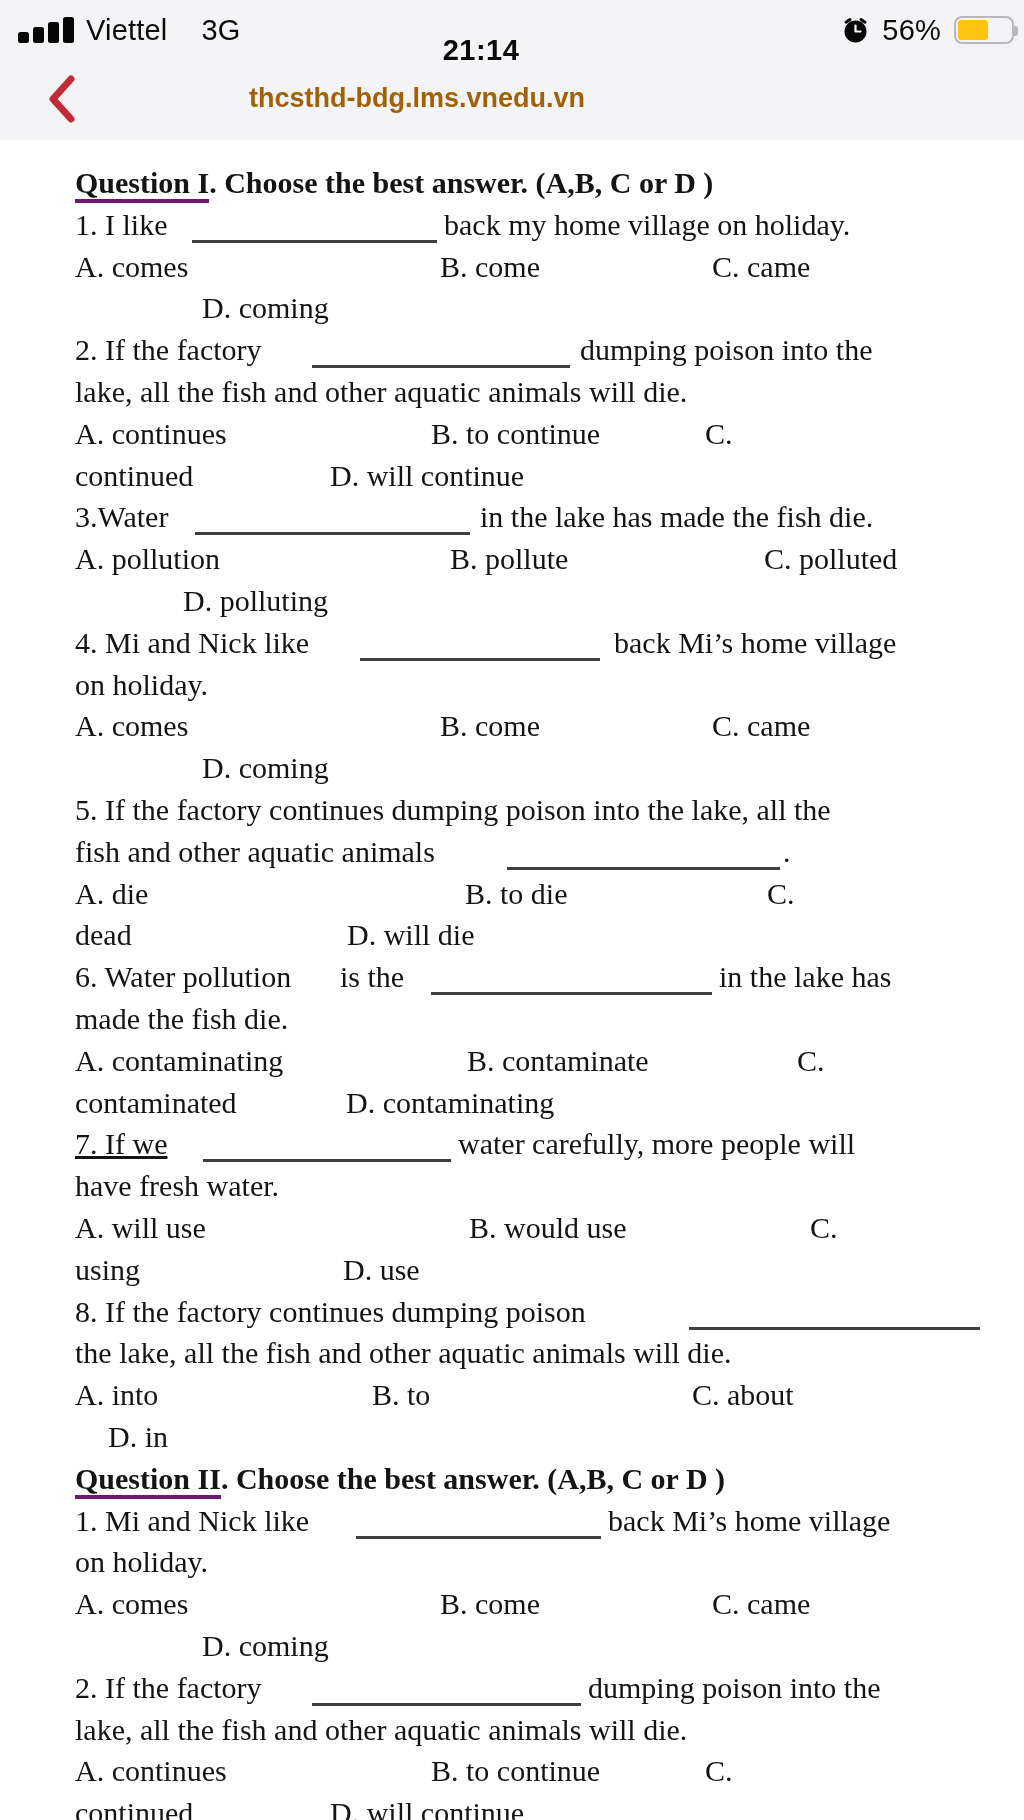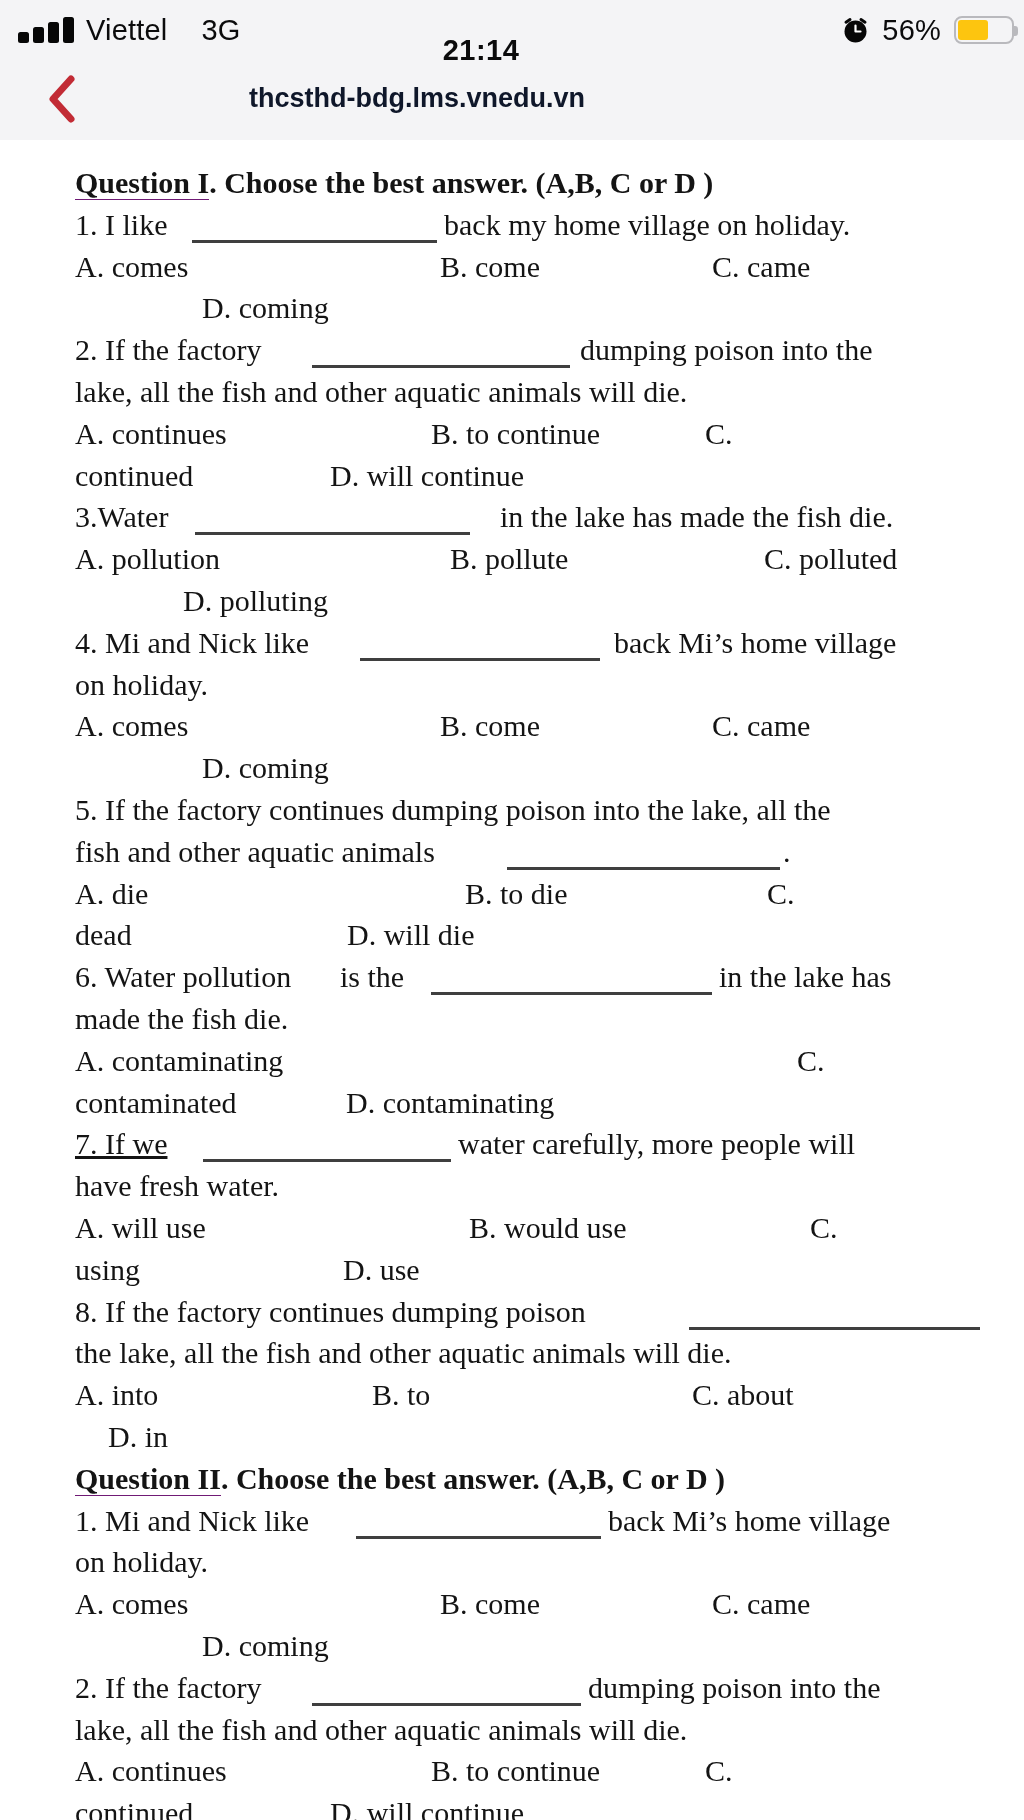--- a/index.html
+++ b/index.html
@@ -24,30 +24,30 @@
   .sb-right{position:absolute;right:10px;top:0;height:60px;display:flex;align-items:center;gap:13px;}
   .battery{position:relative;width:60px;height:28px;border:2.5px solid #b9b9bd;border-radius:8px;
            box-sizing:border-box;background:transparent;}
   .battery-fill{position:absolute;left:2px;top:2px;bottom:2px;width:30px;background:#fdc50f;border-radius:3px;}
   .battery-cap{position:absolute;right:-6px;top:8px;width:4px;height:10px;background:#b9b9bd;
                border-radius:0 3px 3px 0;}
   
   .nav-bar{position:absolute;left:0;top:60px;width:1024px;height:80px;}
   .back-btn{position:absolute;left:44px;top:14px;width:34px;height:50px;cursor:pointer;}
   .url{position:absolute;left:417px;top:0;transform:translateX(-50%);line-height:76px;
-       font-size:27px;font-weight:bold;color:#0f172a;white-space:nowrap;cursor:pointer;}
+       font-size:27px;font-weight:bold;color:#a16207;white-space:nowrap;cursor:pointer;}
   
   .content{position:absolute;left:0;top:140px;width:1024px;height:1680px;background:#fff;overflow:hidden;}
   .line{position:absolute;left:0;width:1024px;height:42px;white-space:pre;
         font-family:"Liberation Serif","DejaVu Serif",serif;font-size:30px;line-height:42px;color:#141414;}
   .line .abs{position:absolute;top:0;white-space:pre;}
   .line .blank{position:absolute;top:4px;height:32px;border-bottom:3px solid #3f3f3f;}
   .line.heading{padding-left:75px;box-sizing:border-box;font-weight:bold;}
   .line .b{font-weight:bold;}
-  .line .u{border-bottom:1px solid #701a75;}
+  .line .u{border-bottom:4px solid #701a75;}
 </style>
 </head>
 <body>
 
 <div class="screen">
 
   <div class="chrome">
     <div class="status-bar">
       <div class="sb-left">
         <span class="signal">
@@ -90,34 +90,34 @@
 
   <div class="content" id="doc">
       <div class="line heading" style="top: 22px;"><span class="b u">Question I</span><span class="b">. Choose the best answer. (A,B, C or D )</span></div>
       <div class="line" style="top: 64px;"><span class="abs" style="left: 75px;">1. I like</span><span class="blank abs" style="width: 245px; left: 192px;"></span><span class="abs" style="left: 444px;">back my home village on holiday.</span></div>
       <div class="line" style="top: 106px;"><span class="abs" style="left: 75px;">A. comes</span><span class="abs" style="left: 440px;">B. come</span><span class="abs" style="left: 712px;">C. came</span></div>
       <div class="line" style="top: 147px;"><span class="abs" style="left: 202px;">D. coming</span></div>
       <div class="line" style="top: 189px;"><span class="abs" style="left: 75px;">2. If the factory</span><span class="blank abs" style="width: 258px; left: 312px;"></span><span class="abs" style="left: 580px;">dumping poison into the</span></div>
       <div class="line" style="top: 231px;"><span class="abs" style="left: 75px;">lake, all the fish and other aquatic animals will die.</span></div>
       <div class="line" style="top: 273px;"><span class="abs" style="left: 75px;">A. continues</span><span class="abs" style="left: 431px;">B. to continue</span><span class="abs" style="left: 705px;">C.</span></div>
       <div class="line" style="top: 315px;"><span class="abs" style="left: 75px;">continued</span><span class="abs" style="left: 330px;">D. will continue</span></div>
-      <div class="line" style="top: 356px;"><span class="abs" style="left: 75px;">3.Water</span><span class="blank abs" style="width: 275px; left: 195px;"></span><span class="abs" style="left: 500px;">in the lake has made the fish die.</span></div>
+      <div class="line" style="top: 356px;"><span class="abs" style="left: 75px;">3.Water</span><span class="blank abs" style="width: 275px; left: 195px;"></span><span class="abs" style="left: 480px;">in the lake has made the fish die.</span></div>
       <div class="line" style="top: 398px;"><span class="abs" style="left: 75px;">A. pollution</span><span class="abs" style="left: 450px;">B. pollute</span><span class="abs" style="left: 764px;">C. polluted</span></div>
       <div class="line" style="top: 440px;"><span class="abs" style="left: 183px;">D. polluting</span></div>
       <div class="line" style="top: 482px;"><span class="abs" style="left: 75px;">4. Mi and Nick like</span><span class="blank abs" style="width: 240px; left: 360px;"></span><span class="abs" style="left: 614px;">back Mi’s home village</span></div>
       <div class="line" style="top: 524px;"><span class="abs" style="left: 75px;">on holiday.</span></div>
       <div class="line" style="top: 565px;"><span class="abs" style="left: 75px;">A. comes</span><span class="abs" style="left: 440px;">B. come</span><span class="abs" style="left: 712px;">C. came</span></div>
       <div class="line" style="top: 607px;"><span class="abs" style="left: 202px;">D. coming</span></div>
       <div class="line" style="top: 649px;"><span class="abs" style="left: 75px;">5. If the factory continues dumping poison into the lake, all the</span></div>
       <div class="line" style="top: 691px;"><span class="abs" style="left: 75px;">fish and other aquatic animals</span><span class="blank abs" style="width: 273px; left: 507px;"></span><span class="abs" style="left: 783px;">.</span></div>
       <div class="line" style="top: 733px;"><span class="abs" style="left: 75px;">A. die</span><span class="abs" style="left: 465px;">B. to die</span><span class="abs" style="left: 767px;">C.</span></div>
       <div class="line" style="top: 774px;"><span class="abs" style="left: 75px;">dead</span><span class="abs" style="left: 347px;">D. will die</span></div>
       <div class="line" style="top: 816px;"><span class="abs" style="left: 75px;">6. Water pollution</span><span class="abs" style="left: 340px;">is the</span><span class="blank abs" style="width: 281px; left: 431px;"></span><span class="abs" style="left: 719px;">in the lake has</span></div>
       <div class="line" style="top: 858px;"><span class="abs" style="left: 75px;">made the fish die.</span></div>
-      <div class="line" style="top: 900px;"><span class="abs" style="left: 75px;">A. contaminating</span><span class="abs" style="left: 797px;">C.</span></div>
+      <div class="line" style="top: 900px;"><span class="abs" style="left: 75px;">A. contaminating</span><span class="abs" style="left: 467px;">B. contaminate</span><span class="abs" style="left: 797px;">C.</span></div>
       <div class="line" style="top: 942px;"><span class="abs" style="left: 75px;">contaminated</span><span class="abs" style="left: 346px;">D. contaminating</span></div>
       <div class="line" style="top: 983px;"><span class="abs" style="left: 75px; text-decoration: underline;">7. If we</span><span class="blank abs" style="width: 248px; left: 203px;"></span><span class="abs" style="left: 458px;">water carefully, more people will</span></div>
       <div class="line" style="top: 1025px;"><span class="abs" style="left: 75px;">have fresh water.</span></div>
       <div class="line" style="top: 1067px;"><span class="abs" style="left: 75px;">A. will use</span><span class="abs" style="left: 469px;">B. would use</span><span class="abs" style="left: 810px;">C.</span></div>
       <div class="line" style="top: 1109px;"><span class="abs" style="left: 75px;">using</span><span class="abs" style="left: 343px;">D. use</span></div>
       <div class="line" style="top: 1151px;"><span class="abs" style="left: 75px;">8. If the factory continues dumping poison</span><span class="blank abs" style="width: 291px; left: 689px;"></span></div>
       <div class="line" style="top: 1192px;"><span class="abs" style="left: 75px;">the lake, all the fish and other aquatic animals will die.</span></div>
       <div class="line" style="top: 1234px;"><span class="abs" style="left: 75px;">A. into</span><span class="abs" style="left: 372px;">B. to</span><span class="abs" style="left: 692px;">C. about</span></div>
       <div class="line" style="top: 1276px;"><span class="abs" style="left: 108px;">D. in</span></div>
       <div class="line heading" style="top: 1318px; font-family: Liberation Serif, serif;"><span class="b u">Question II</span><span class="b">. Choose the best answer. (A,B, C or D )</span></div>

